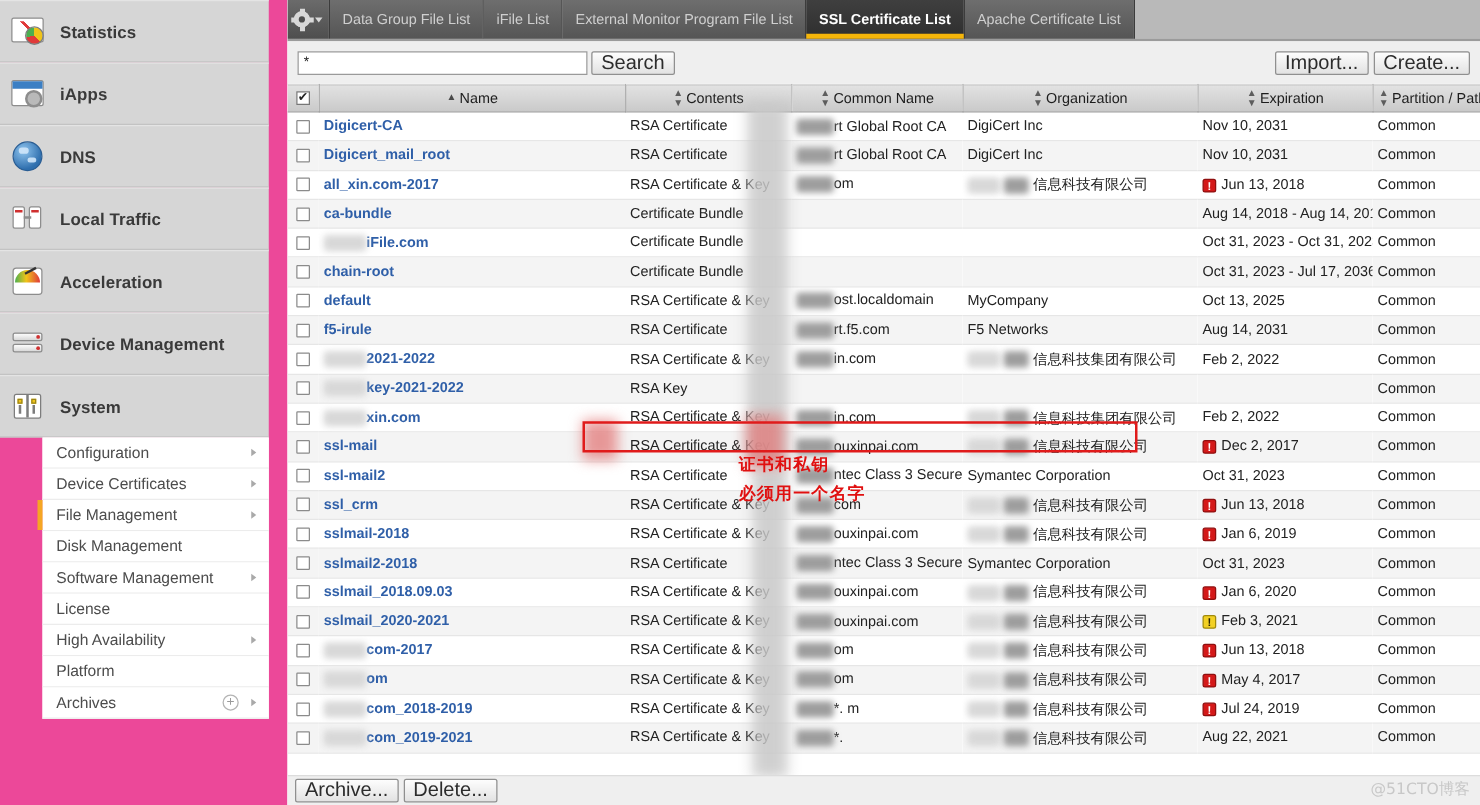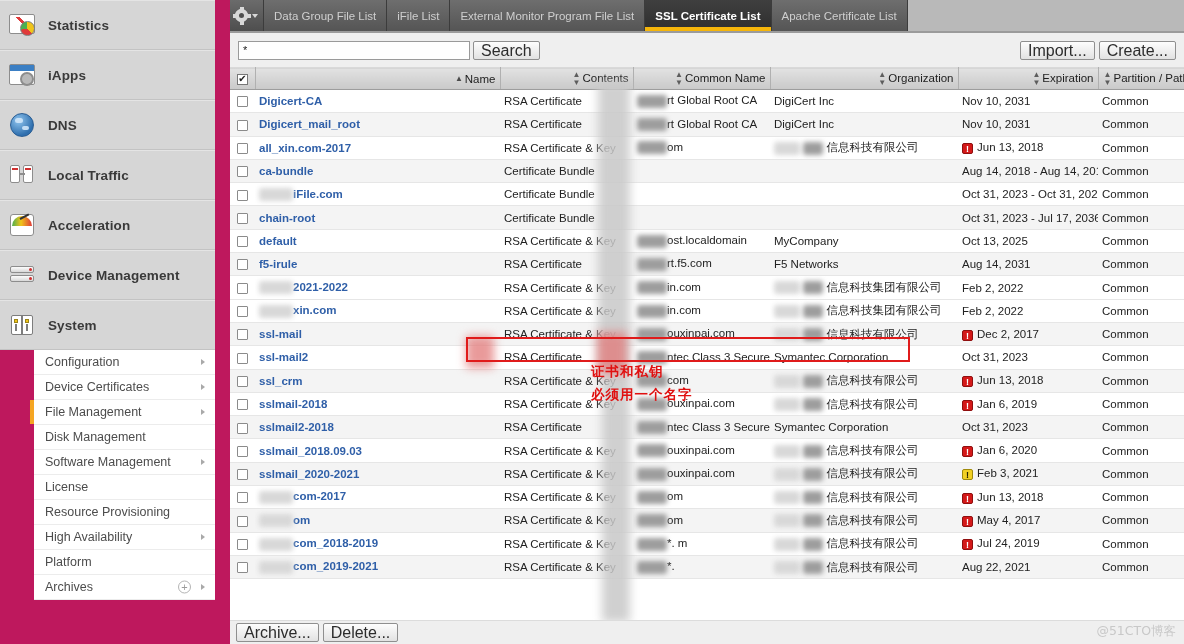--- a/index.html
+++ b/index.html
@@ -8,21 +8,21 @@
     width: 1184px; height: 644px;
     overflow: hidden;
     background: #ffffff;
     font-family: "Liberation Sans", sans-serif;
   }
   #app { position: relative; width: 1184px; height: 644px; display: flex; }
 
   
   #sidebar {
     width: 230px; height: 644px;
-    background: #be185d;
+    background: #ec4899;
     flex: 0 0 230px;
     position: relative;
     overflow: hidden;
   }
   .nav-main { width: 215px; }
   .nav-item {
     height: 50px;
     display: flex; align-items: center;
     padding-left: 8px;
     border-bottom: 1px solid #c3c3c3;
@@ -179,21 +179,21 @@
 
   
   .tbl { width:100%; border-collapse:collapse; table-layout:fixed; }
   .thead-row th {
     height:22px;
     background: linear-gradient(#e2e2e2,#c9c9c9);
     border-right:1px solid #b0b0b0;
     border-bottom:1px solid #9d9d9d;
     border-top:1px solid #d9d9d9;
     font-size:11.5px; font-weight:normal; color:#1d1d1d;
-    text-align:right; padding:0 4px;
+    text-align:center; padding:0 4px;
     white-space:nowrap; overflow:hidden;
   }
   .sortmark { display:inline-block; width:9px; color:#5d5d5d; font-size:8px; line-height:8px; vertical-align:middle; margin-right:2px;}
   .sortmark.both::before{content:"\25B2\A\25BC"; white-space:pre;}
   .sortmark.asc { color:#4a4a4a; font-size:8px;}
   .thead-row th.cbcol { text-align:center; padding:0; }
   .hdr-cb { width:11px;height:11px;border:1px solid #777; background:#fff; display:inline-block; position:relative; vertical-align:middle;}
   .hdr-cb::after{content:"\2714"; position:absolute; left:0.5px; top:-2px; font-size:10px; color:#222;}
 
   tbody tr { height: 23.3px; }
@@ -363,23 +363,20 @@
         </div>
         <div class="sub-item">
           <span>Disk Management</span>
         </div>
         <div class="sub-item">
           <span>Software Management</span>
           <span class="caret"></span>
         </div>
         <div class="sub-item">
           <span>License</span>
-        </div>
-        <div class="sub-item">
-          <span>Resource Provisioning</span>
         </div>
         <div class="sub-item">
           <span>High Availability</span>
           <span class="caret"></span>
         </div>
         <div class="sub-item">
           <span>Platform</span>
         </div>
         <div class="sub-item">
           <span>Archives</span>
@@ -533,20 +530,30 @@
           <tr class="odd">
             <td class="cbcol"><span class="row-cb"></span></td>
             <td class="namecell"><span class="blur lt" style="width:34px"></span><a>2021-2022</a></td>
             <td><span>RSA Certificate &amp; Key</span></td>
             <td><span class="blur dk" style="width:30px"></span><span>in.com</span></td>
             <td><span class="blur lt" style="width:26px"></span> <span class="blur dk" style="width:20px"></span> <span>信息科技集团有限公司</span></td>
             <td><span>Feb 2, 2022</span></td>
             <td><span>Common</span></td>
             <td></td>
           </tr>
+          <tr class="even">
+            <td class="cbcol"><span class="row-cb"></span></td>
+            <td class="namecell"><span class="blur lt" style="width:34px"></span><a>key-2021-2022</a></td>
+            <td><span>RSA Key</span></td>
+            <td><span></span></td>
+            <td><span></span></td>
+            <td><span></span></td>
+            <td><span>Common</span></td>
+            <td></td>
+          </tr>
           <tr class="odd">
             <td class="cbcol"><span class="row-cb"></span></td>
             <td class="namecell"><span class="blur lt" style="width:34px"></span><a>xin.com</a></td>
             <td><span>RSA Certificate &amp; Key</span></td>
             <td><span class="blur dk" style="width:30px"></span><span>in.com</span></td>
             <td><span class="blur lt" style="width:26px"></span> <span class="blur dk" style="width:20px"></span> <span>信息科技集团有限公司</span></td>
             <td><span>Feb 2, 2022</span></td>
             <td><span>Common</span></td>
             <td></td>
           </tr>

